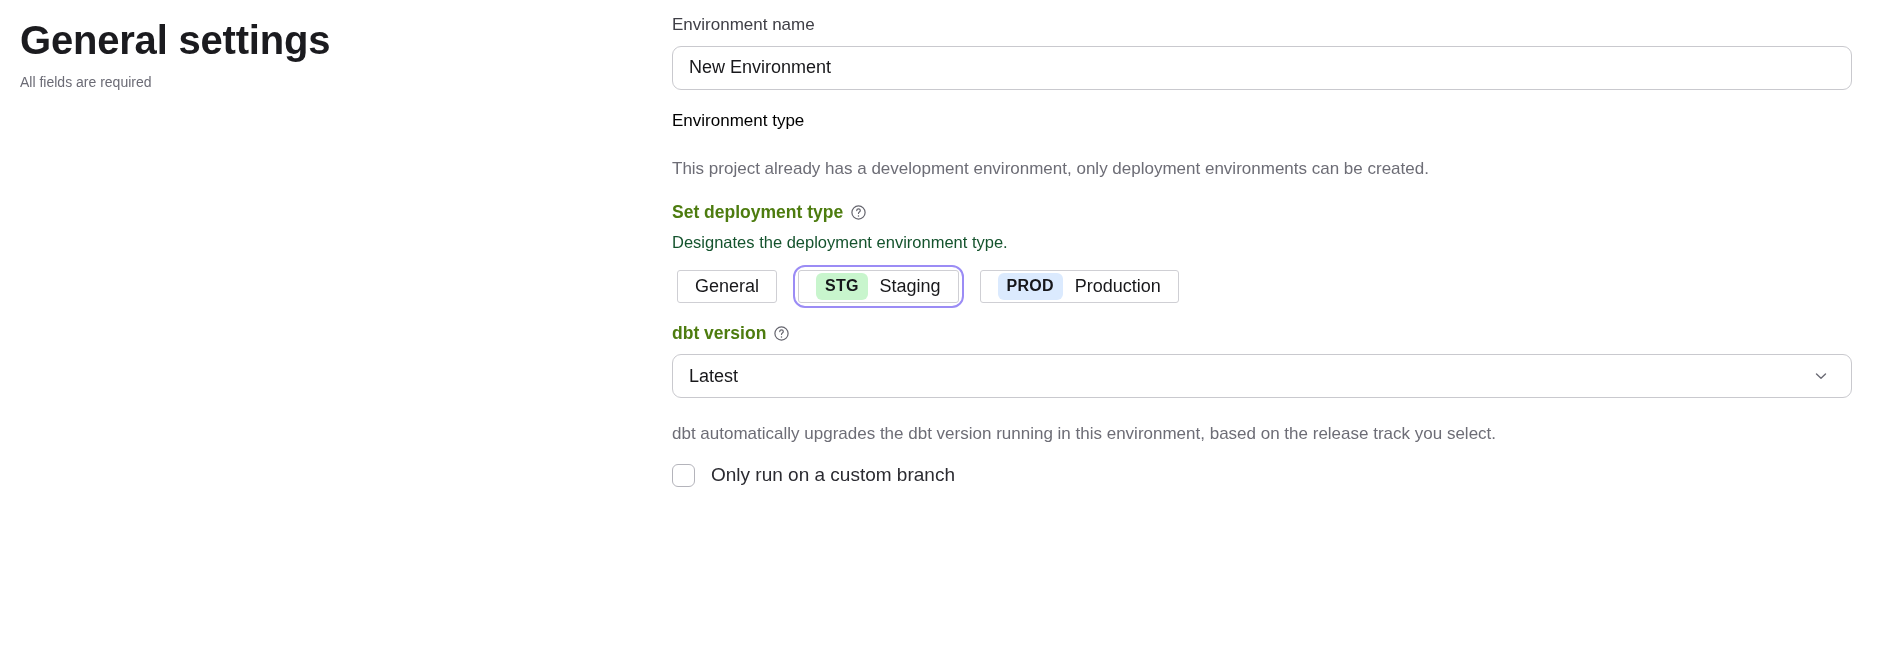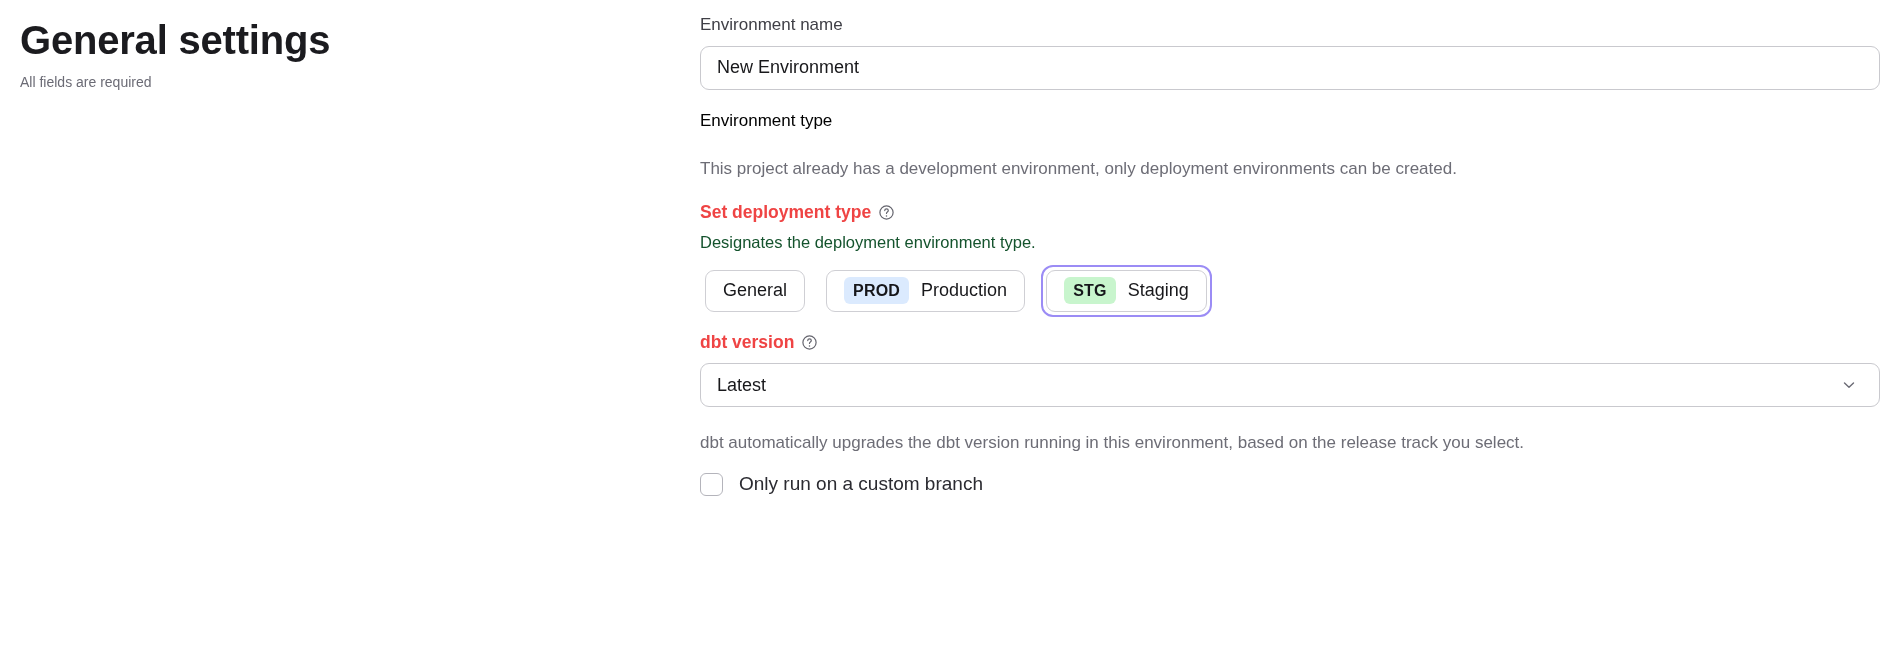--- a/index.html
+++ b/index.html
@@ -35,37 +35,37 @@
   .page-subtitle {
     margin-top: 9px;
     font-size: 14px;
     color: #6b6b75;
     line-height: 1.3;
   }
 
   
   .form-col {
     position: absolute;
-    left: 700px;
+    left: 672px;
     top: 14px;
     width: 1180px;
   }
 
   .field { margin-bottom: 0; }
 
   .field-label {
     font-size: 17px;
     color: #3f3f46;
     line-height: 1.35;
     display: flex;
     align-items: center;
     gap: 7px;
   }
   .field-label.muted { color: #000000; text-align: center; }
-  .field-label.strong { font-weight: 700; color: #ef4444; font-size: 17.5px; }
+  .field-label.strong { font-weight: 700; color: #4d7c0f; font-size: 17.5px; }
 
   .help-icon {
     display: inline-flex;
     align-items: center;
     justify-content: center;
     width: 17px;
     height: 17px;
     flex: 0 0 auto;
   }
   .help-icon svg { display: block; }
@@ -129,24 +129,24 @@
     border: 2px solid transparent;
   }
   .seg-wrap.focused {
     border-color: #9b8cf5;
     border-radius: 12px;
   }
   .seg-btn {
     display: inline-flex;
     align-items: center;
     gap: 12px;
-    height: 42px;
+    height: 33px;
     padding: 0 17px;
     border: 1px solid #cfcfd4;
-    border-radius: 9px;
+    border-radius: 3px;
     background: #ffffff;
     font-size: 18px;
     color: #18181b;
     white-space: nowrap;
   }
   .seg-badge {
     display: inline-flex;
     align-items: center;
     justify-content: center;
     height: 27px;
@@ -226,31 +226,31 @@
       <div class="sub-desc">Designates the deployment environment type.</div>
 
       <div class="seg-group">
 
         <div class="seg-wrap">
           <button class="seg-btn">
             <span>General</span>
           </button>
         </div>
 
+        <div class="seg-wrap focused">
+          <button class="seg-btn">
+            <span class="seg-badge badge-stg">STG</span>
+            <span>Staging</span>
+          </button>
+        </div>
+
         <div class="seg-wrap">
           <button class="seg-btn">
             <span class="seg-badge badge-prod">PROD</span>
             <span>Production</span>
-          </button>
-        </div>
-
-        <div class="seg-wrap focused">
-          <button class="seg-btn">
-            <span class="seg-badge badge-stg">STG</span>
-            <span>Staging</span>
           </button>
         </div>
 
       </div>
     </div>
 
     <div class="spacer-14"></div>
 
     <div class="field">
       <div class="field-label strong">

